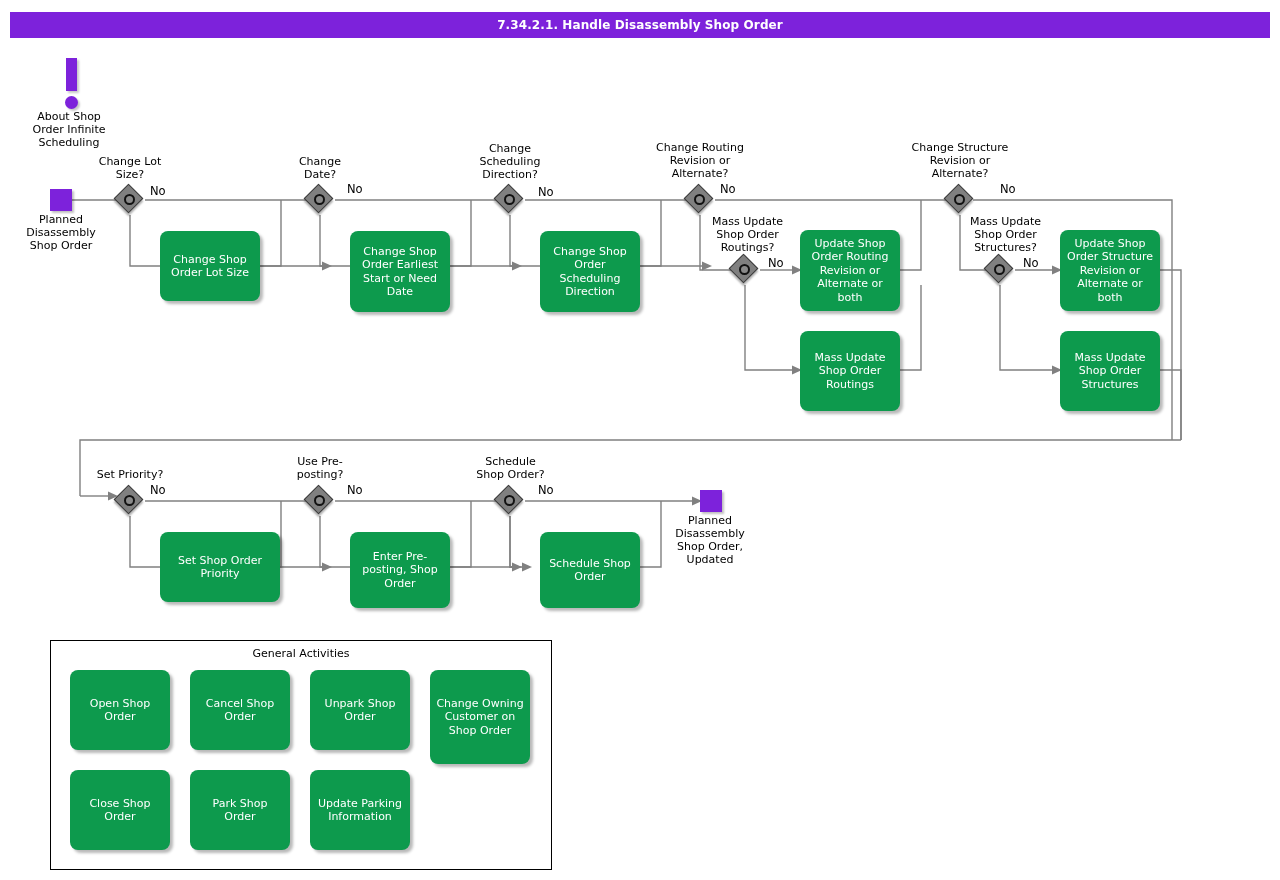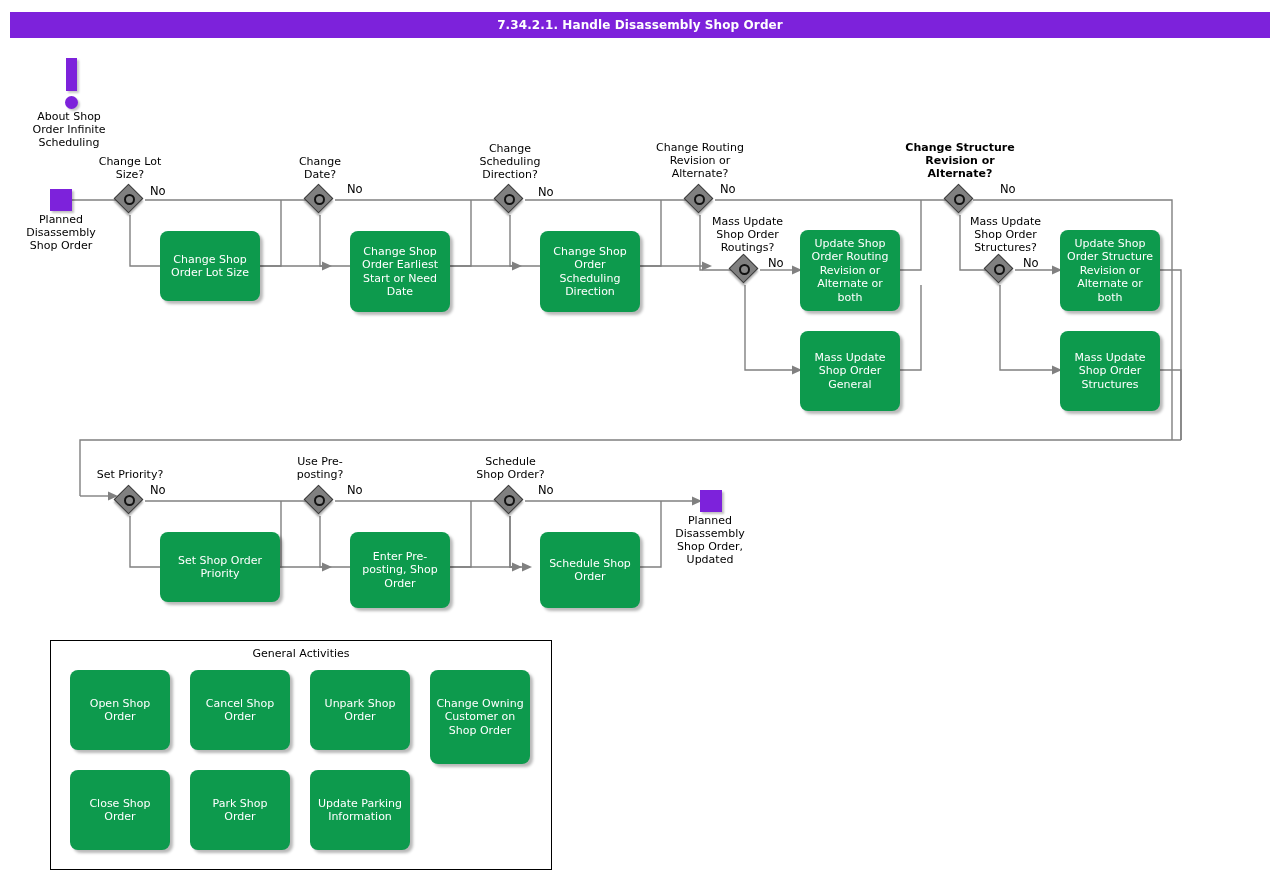--- a/index.html
+++ b/index.html
@@ -285,21 +285,21 @@
   </div>
   <div class="lbl" style="left:690px; top:215px; width:115px;">Mass Update
 Shop Order
 Routings?</div>
   <div class="lbl no" style="left:768px; top:257px; width:30px;">No</div>
 
   <div class="dec" style="left:945px; top:185px;">
     <div class="dia"></div>
     <div class="ring"></div>
   </div>
-  <div class="lbl" style="left:890px; top:141px; width:140px;font-weight:bold;">Change Structure
+  <div class="lbl" style="left:890px; top:141px; width:140px;">Change Structure
 Revision or
 Alternate?</div>
   <div class="lbl no" style="left:1000px; top:183px; width:30px;">No</div>
 
   <div class="dec" style="left:985px; top:255px;">
     <div class="dia"></div>
     <div class="ring"></div>
   </div>
   <div class="lbl" style="left:948px; top:215px; width:115px;">Mass Update
 Shop Order
@@ -320,21 +320,21 @@
 Direction</div>
 
   <div class="act" style="left:800px; top:230px; width:100px; height:81px;">Update Shop
 Order Routing
 Revision or
 Alternate or
 both</div>
 
   <div class="act" style="left:800px; top:331px; width:100px; height:80px;">Mass Update
 Shop Order
-General</div>
+Routings</div>
 
   <div class="act" style="left:1060px; top:230px; width:100px; height:81px;">Update Shop
 Order Structure
 Revision or
 Alternate or
 both</div>
 
   <div class="act" style="left:1060px; top:331px; width:100px; height:80px;">Mass Update
 Shop Order
 Structures</div>

